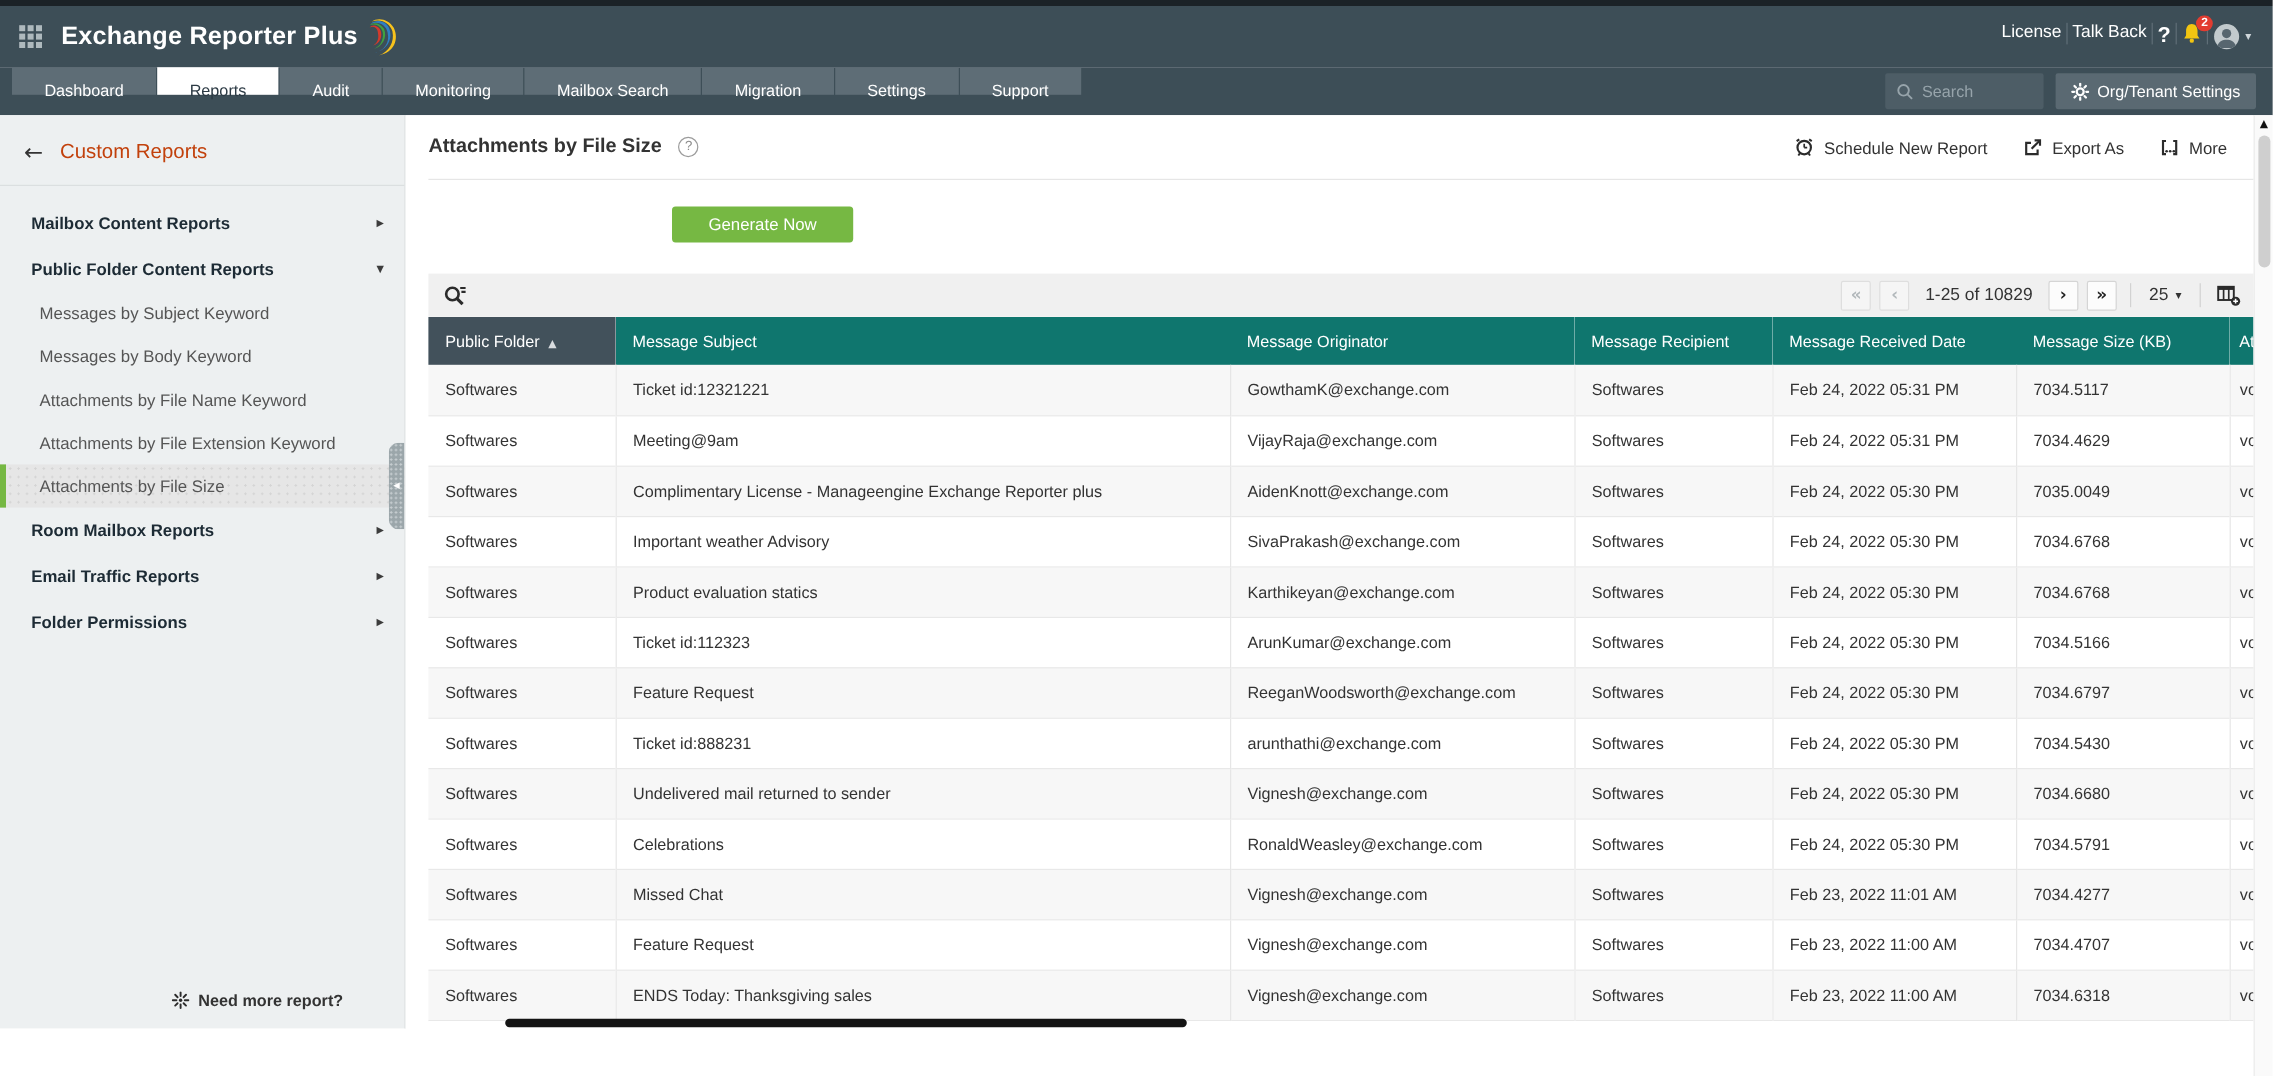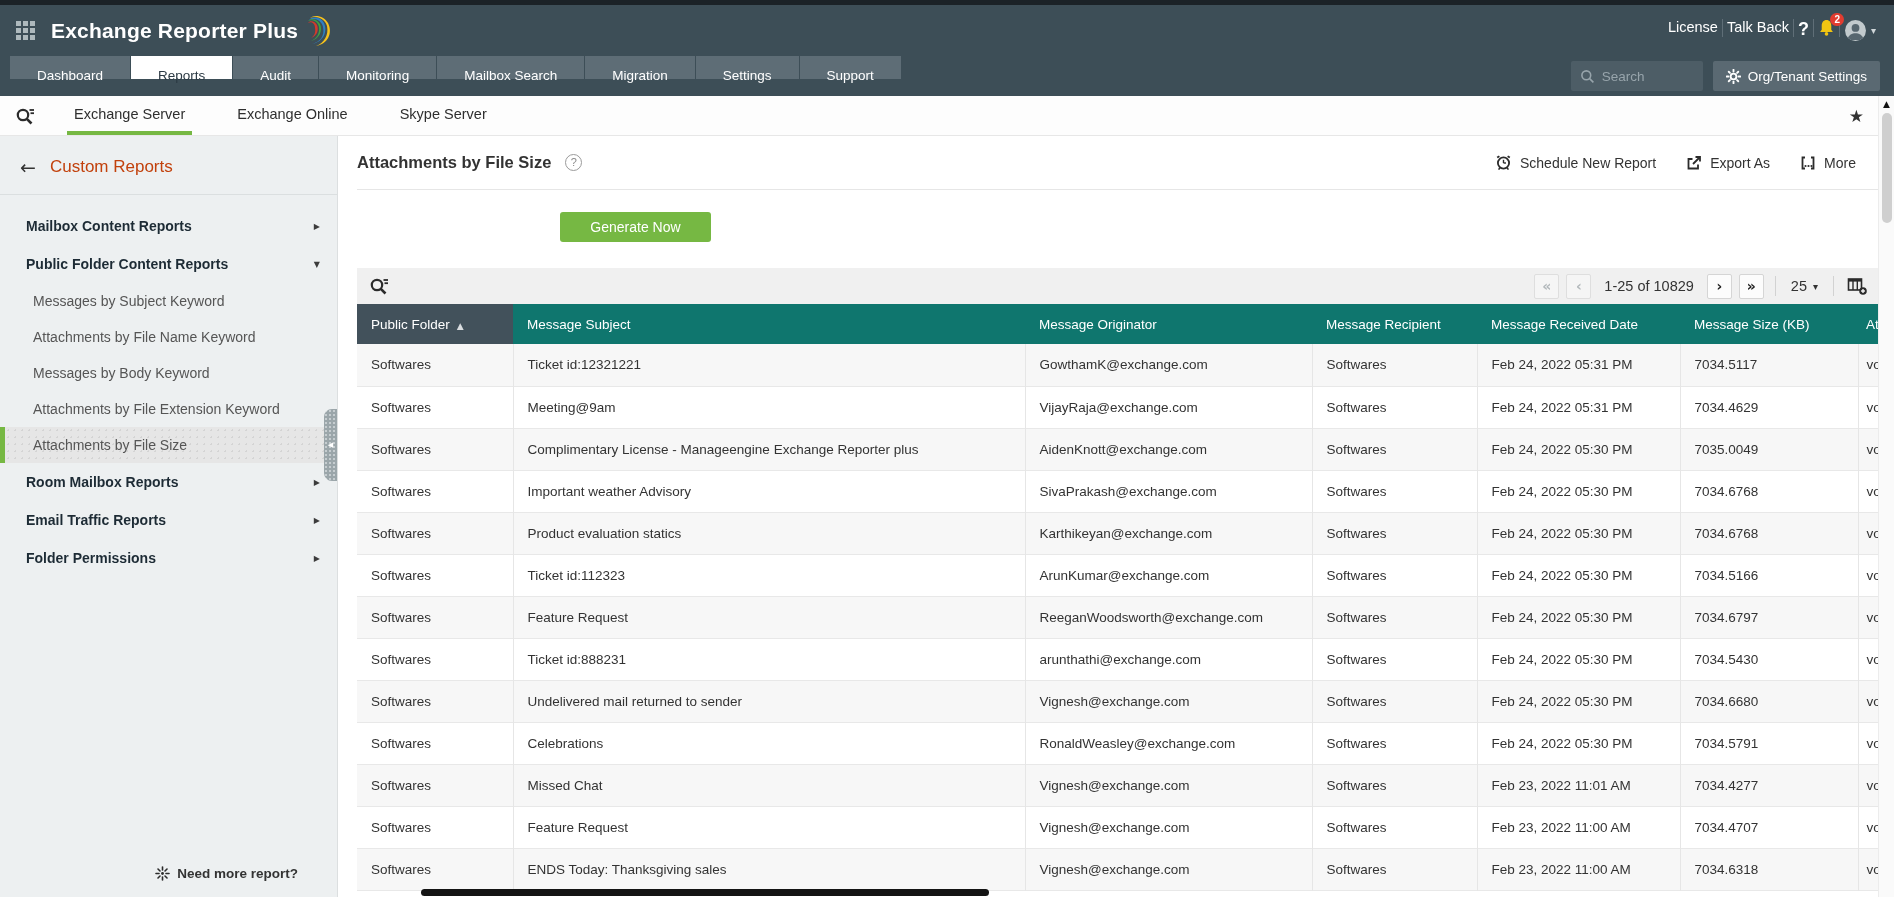--- a/index.html
+++ b/index.html
@@ -53,21 +53,21 @@
   .side-item { position:relative; cursor:pointer; }
   .side-item .lbl { display:block; }
   .side-item.group { padding:10px 30px 10px 26px; }
   .side-item.group .lbl { font-size:14px; font-weight:700; color:#1d2b35; line-height:18px; }
   .side-item.sub { padding:8px 36px 8px 33px; }
   .side-item.sub .lbl { font-size:14px; color:#555; line-height:20px; }
   .side-item.selected { background:#e6e6e6; background-image:radial-gradient(#d4d4d4 1px, transparent 1px); background-size:7px 7px; border-left:5px solid #76b843; padding-left:28px; }
   .chev { position:absolute; right:17px; top:50%; transform:translateY(-50%); font-size:8px; color:#3c3c3c; font-family:"DejaVu Sans",sans-serif; }
   .collapse-handle { position:absolute; right:0; top:273px; width:13px; height:72px; background:#9ba6aa; background-image:radial-gradient(#c6cdd0 1px, transparent 1px); background-size:4px 4px; border-radius:8px 0 0 8px; display:flex; align-items:center; justify-content:center; cursor:pointer; }
   .collapse-handle span { font-size:7px; color:#fff; font-family:"DejaVu Sans",sans-serif; }
-  .sidebar-footer { position:absolute; bottom:16px; right:39px; display:flex; align-items:flex-end; gap:7px; cursor:pointer; }
+  .sidebar-footer { position:absolute; bottom:16px; right:51px; display:flex; align-items:flex-end; gap:7px; cursor:pointer; }
   .sidebar-footer span { font-size:13.5px; font-weight:600; color:#333; }
 
   
   .main { position:relative; flex:1; background:#fff; padding-left:19px; }
   .main-header { display:flex; align-items:center; height:54px; border-bottom:1px solid #e6e6e6; padding-right:22px; }
   .page-title { font-size:16.5px; font-weight:700; color:#333; }
   .q-circle { width:17px; height:17px; border:1px solid #9b9b9b; border-radius:50%; color:#8a8a8a; font-size:11px; line-height:15px; text-align:center; margin-left:14px; cursor:pointer; }
   .main-actions { margin-left:auto; display:flex; align-items:center; gap:30px; }
   .action { display:flex; align-items:center; gap:8px; font-size:14px; color:#333; cursor:pointer; }
 
@@ -197,34 +197,20 @@
               <line x1="11.8" y1="11.8" x2="13.1" y2="13.1"></line>
             <line x1="2.9" y1="13.1" x2="4.2" y2="11.8"></line>
               <line x1="11.8" y1="4.2" x2="13.1" y2="2.9"></line>
           </g>
         </svg>
         <span>Org/Tenant Settings</span>
       </button>
     </div>
   </nav>
 
-  <div class="subnav">
-    <div class="advsearch">
-      <svg width="20" height="20" viewBox="0 0 20 20">
-        <circle cx="8" cy="9" r="5.2" stroke="#2b2b2b" stroke-width="2.2" fill="none"></circle>
-        <line x1="11.8" y1="12.8" x2="16.5" y2="17.5" stroke="#2b2b2b" stroke-width="2.6"></line>
-        <line x1="14.5" y1="4" x2="19" y2="4" stroke="#2b2b2b" stroke-width="1.8"></line>
-        <line x1="15.5" y1="7.2" x2="19" y2="7.2" stroke="#2b2b2b" stroke-width="1.8"></line>
-      </svg>
-    </div>
-    <div class="subnav-tab active">Exchange Server</div>
-    <div class="subnav-tab">Exchange Online</div>
-    <div class="subnav-tab">Skype Server</div>
-    <span class="fav-star">★</span>
-  </div>
 
   <div class="content">
 
     <aside class="sidebar">
       <div class="sidebar-header">
         <span class="back-arrow">←</span>
         <span class="sidebar-title">Custom Reports</span>
       </div>
       <div class="side-items">
         <div class="side-item group">
@@ -232,24 +218,24 @@
           <span class="chev">▶</span>
         </div>
         <div class="side-item group">
           <span class="lbl">Public Folder Content Reports</span>
           <span class="chev">▼</span>
         </div>
         <div class="side-item sub">
           <span class="lbl">Messages by Subject Keyword</span>
         </div>
         <div class="side-item sub">
+          <span class="lbl">Messages by Body Keyword</span>
+        </div>
+        <div class="side-item sub">
           <span class="lbl">Attachments by File Name Keyword</span>
-        </div>
-        <div class="side-item sub">
-          <span class="lbl">Messages by Body Keyword</span>
         </div>
         <div class="side-item sub">
           <span class="lbl">Attachments by File Extension Keyword</span>
         </div>
         <div class="side-item sub selected">
           <span class="lbl">Attachments by File Size</span>
         </div>
         <div class="side-item group">
           <span class="lbl">Room Mailbox Reports</span>
           <span class="chev">▶</span>

